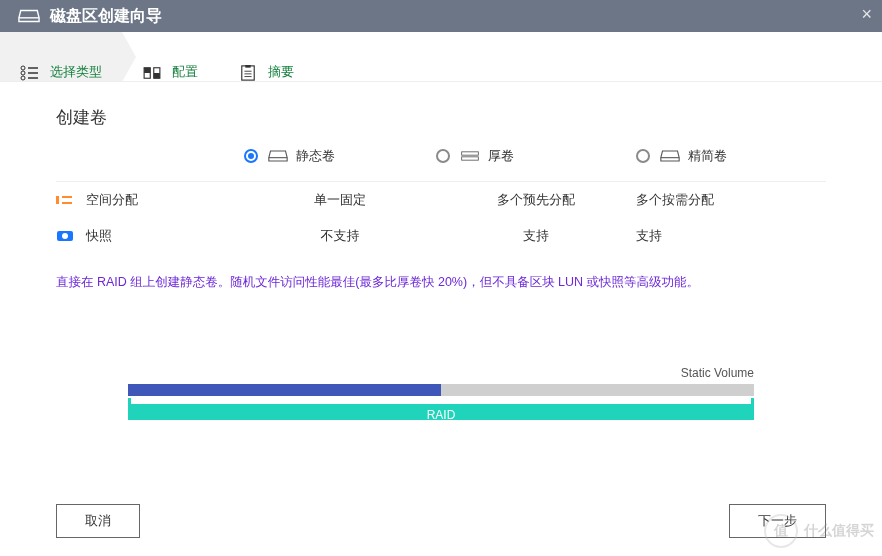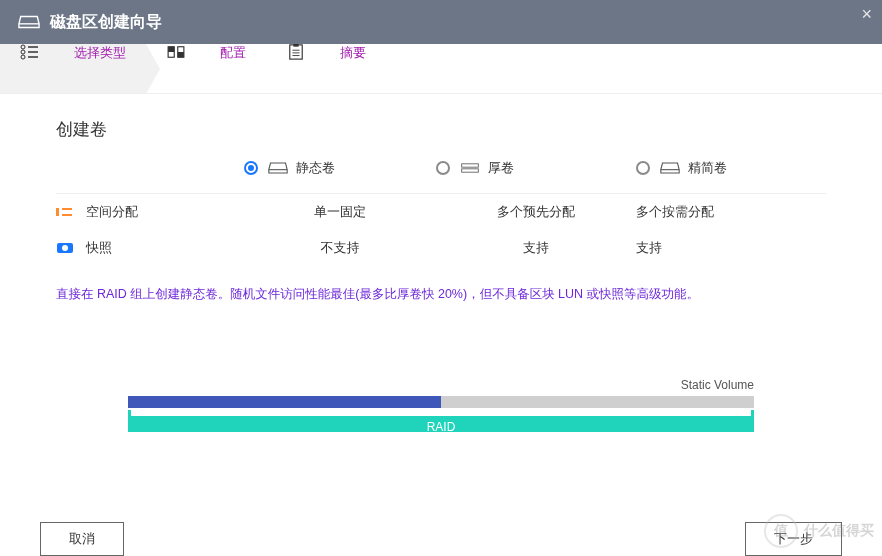--- a/index.html
+++ b/index.html
@@ -1,24 +1,24 @@
 <!DOCTYPE html>
 <html><head>
 <meta charset="utf-8">
 <style>
 * { margin: 0; padding: 0; box-sizing: border-box; }
 body { font-family: "Microsoft YaHei", Arial, sans-serif; font-size: 13px; color: #333; background: #fff; width: 882px; height: 556px; overflow: hidden; position: relative; }
 
-.titlebar { background: #6c7687; height: 44px; display: flex; align-items: center; padding: 0 18px; color: #fff; position: relative; }
+.titlebar { background: #6c7687; height: 32px; display: flex; align-items: center; padding: 0 18px; color: #fff; position: relative; }
 .titlebar .title-icon { width: 22px; height: 16px; margin-right: 10px; }
 .titlebar .title-text { font-size: 16px; font-weight: bold; }
 .titlebar .close-x { position: absolute; right: 10px; top: 4px; color: #e6e6e6; font-size: 18px; cursor: pointer; }
 
 .steps { display: flex; align-items: center; height: 50px; background: #fff; border-bottom: 1px solid #eee; }
-.step { display: flex; align-items: flex-start; padding: 0 20px; height: 100%; font-size: 13px; color: #a21caf; position: relative; gap: 24px; }
+.step { display: flex; align-items: flex-end; padding: 0 20px; height: 100%; font-size: 13px; color: #15803d; position: relative; }
 .step.active { background: #f1f1f1; }
 .step.active::after { content: ""; position: absolute; right: -14px; top: 0; width: 0; height: 0; border-top: 25px solid transparent; border-bottom: 25px solid transparent; border-left: 14px solid #f1f1f1; z-index: 1; }
 .step .step-icon { width: 20px; height: 16px; margin-right: 10px; display: inline-flex; align-items: center; justify-content: center; }
 
 .content { padding: 24px 56px 0 56px; }
 .section-title { font-size: 17px; color: #333; margin-bottom: 18px; }
 
 .vol-row { display: flex; align-items: flex-end; margin-bottom: 16px; }
 .vol-opt { display: flex; align-items: center; cursor: pointer; }
 .vol-opt.c1 { margin-left: 188px; width: 192px; }
@@ -43,21 +43,21 @@
 
 .diagram { margin-top: 74px; padding: 0 72px 0 72px; }
 .sv-label { text-align: right; font-size: 12px; color: #555; margin-bottom: 4px; }
 .sv-bar { height: 12px; display: flex; }
 .sv-fill { background: #3e57b9; width: 50%; height: 100%; }
 .sv-rest { background: #cfcfcf; width: 50%; height: 100%; }
 .raid-bar { margin-top: 8px; border-left: 3px solid #1fd4bb; border-right: 3px solid #1fd4bb; border-bottom: 3px solid #1fd4bb; height: 16px; background: #1fd4bb; color: #fff; text-align: center; font-size: 12px; line-height: 22px; position: relative; }
 .raid-bar::before { content: ""; position: absolute; left: -3px; top: -6px; width: 3px; height: 6px; background: #1fd4bb; }
 .raid-bar::after { content: ""; position: absolute; right: -3px; top: -6px; width: 3px; height: 6px; background: #1fd4bb; }
 
-.footer { position: absolute; bottom: 0; left: 0; right: 0; display: flex; justify-content: space-between; padding: 0 40px; }
+.footer { position: absolute; bottom: 18px; left: 0; right: 0; display: flex; justify-content: space-between; padding: 0 56px; }
 .btn { border: 1px solid #666; background: #fff; padding: 7px 28px; font-size: 13px; cursor: pointer; color: #333; }
 
 .watermark { position: absolute; right: 8px; bottom: 8px; opacity: 0.35; display: flex; align-items: center; font-size: 14px; color: #888; font-weight: bold; }
 .watermark .wm-circle { width: 34px; height: 34px; border: 2px solid #bbb; border-radius: 50%; display: flex; align-items: center; justify-content: center; font-size: 14px; margin-right: 6px; }
 </style>
 </head>
 <body>
 
 <div class="titlebar">
   <span class="title-icon">

